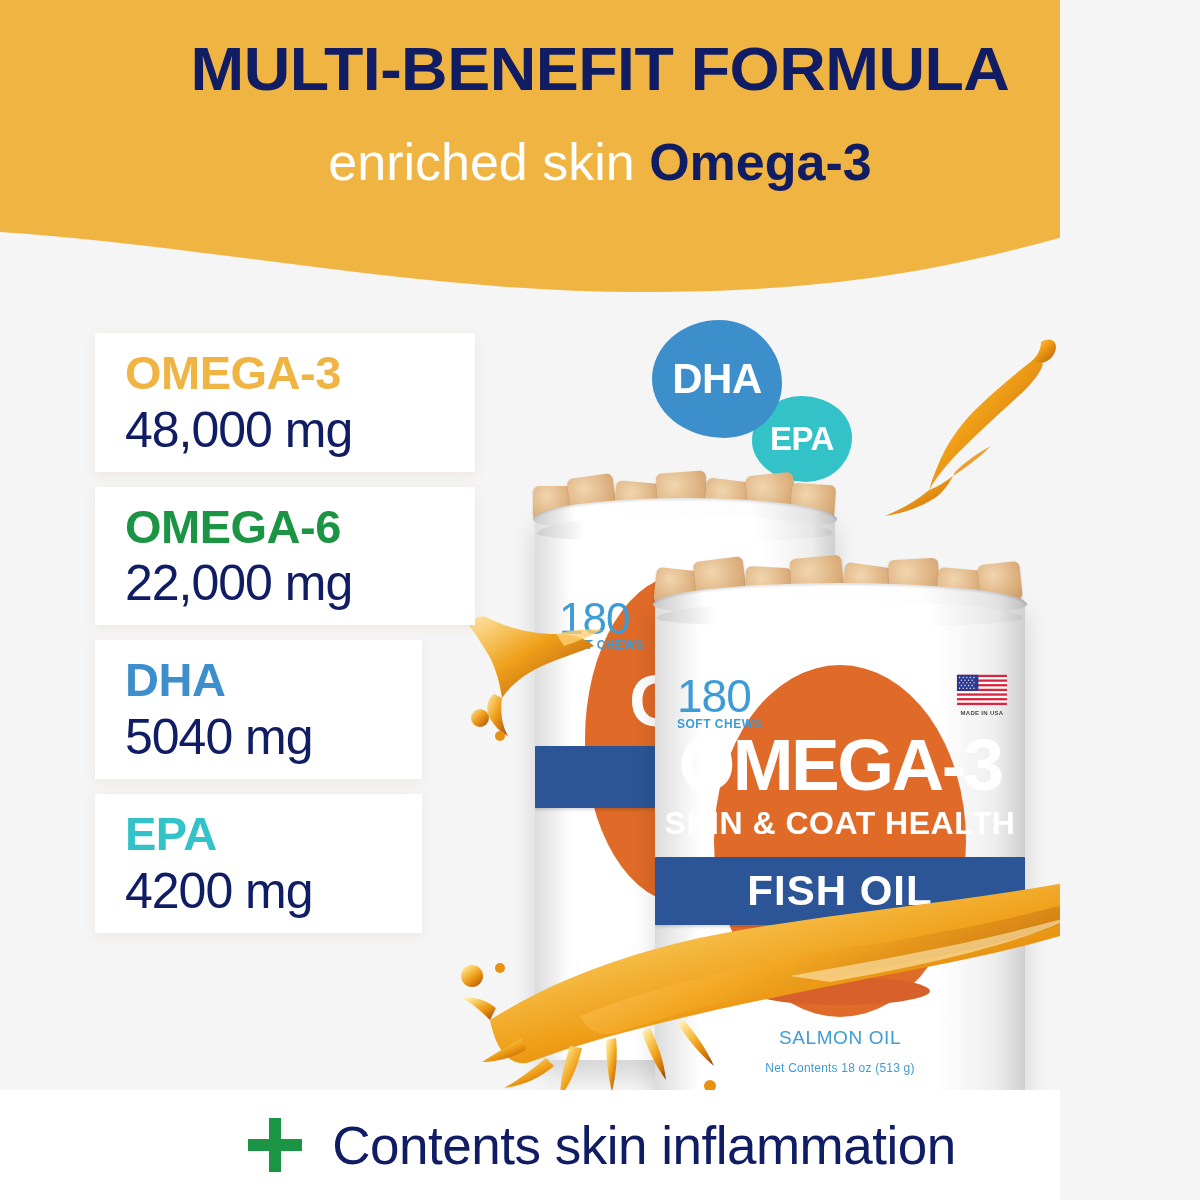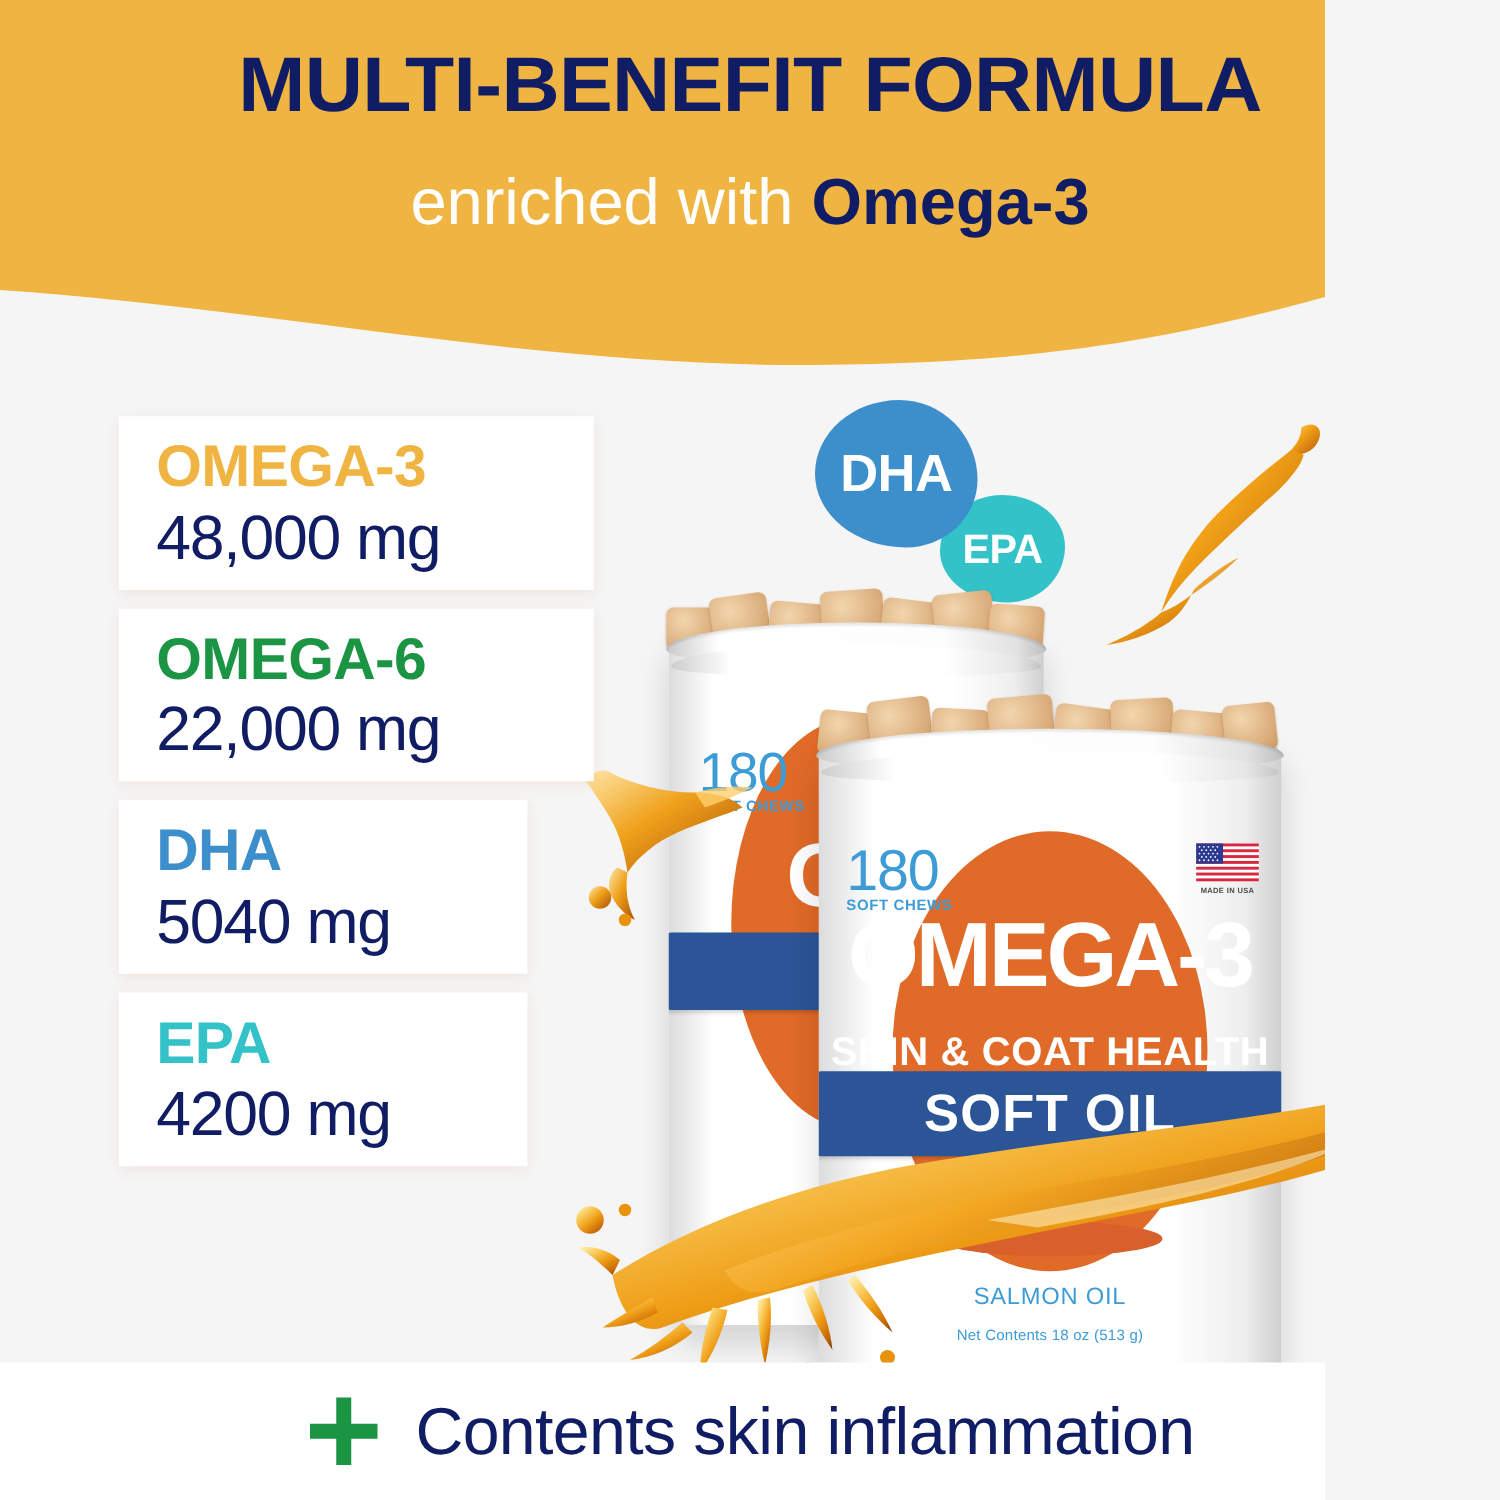--- a/index.html
+++ b/index.html
@@ -149,21 +149,21 @@
 </head>
 <body>
 
 <div class="stage">
 
   <div class="header-wrap">
     <svg class="header-svg" width="1200" height="300" viewBox="0 0 1200 300">
       <path d="M0,0 H1200 V196 C1000,258 880,292 640,292 C420,292 210,246 0,232 Z" fill="#F0B442"></path>
     </svg>
     <div class="header-title">MULTI-BENEFIT FORMULA</div>
-    <div class="header-sub"><span>enriched with </span><span class="strong">Omega-3</span></div>
+    <div class="header-sub"><span>enriched skin </span><span class="strong">Omega-3</span></div>
   </div>
 
   <div class="cards">
 
     <div class="card w-wide">
       <div class="nutrient" style="color:#F0B442">OMEGA-3</div>
       <div class="amount">48,000 mg</div>
     </div>
 
     <div class="card w-wide">
@@ -275,24 +275,24 @@
                   <circle cx="13" cy="17" r="0.8"></circle>
                   <circle cx="17" cy="17" r="0.8"></circle>
                   <circle cx="21" cy="17" r="0.8"></circle>
               </g>
             </g>
           </svg>
           <div class="madeinusa">MADE IN USA</div>
         </div>
 
         <div class="label-text" style="top:128px;font-size:73px;letter-spacing:-2.5px;">OMEGA-3</div>
-        <div class="label-text" style="top:228px;font-size:32px;letter-spacing:0.5px;">SKIN &amp; COAT HEALTH</div>
+        <div class="label-text" style="top:210px;font-size:32px;letter-spacing:0.5px;">SKIN &amp; COAT HEALTH</div>
 
         <div class="band band-front">
-          <div style="color:#fff;font-size:42px;font-weight:bold;text-align:center;line-height:68px;letter-spacing:1px;">SOFT OIL</div>
+          <div style="color:#fff;font-size:42px;font-weight:bold;text-align:center;line-height:68px;letter-spacing:1px;">FISH OIL</div>
         </div>
 
         <div class="bottom-arc" style="top:382px;"></div>
 
         <div class="salmon" style="left:50%;transform:translateX(-50%);top:432px;font-size:19px;white-space:nowrap;">SALMON OIL</div>
         <div class="netc" style="left:50%;transform:translateX(-50%);top:466px;font-size:12px;white-space:nowrap;">Net Contents 18 oz (513 g)</div>
       </div>
     </div>
 
     <svg class="splash splash-top" viewBox="0 0 230 200">

